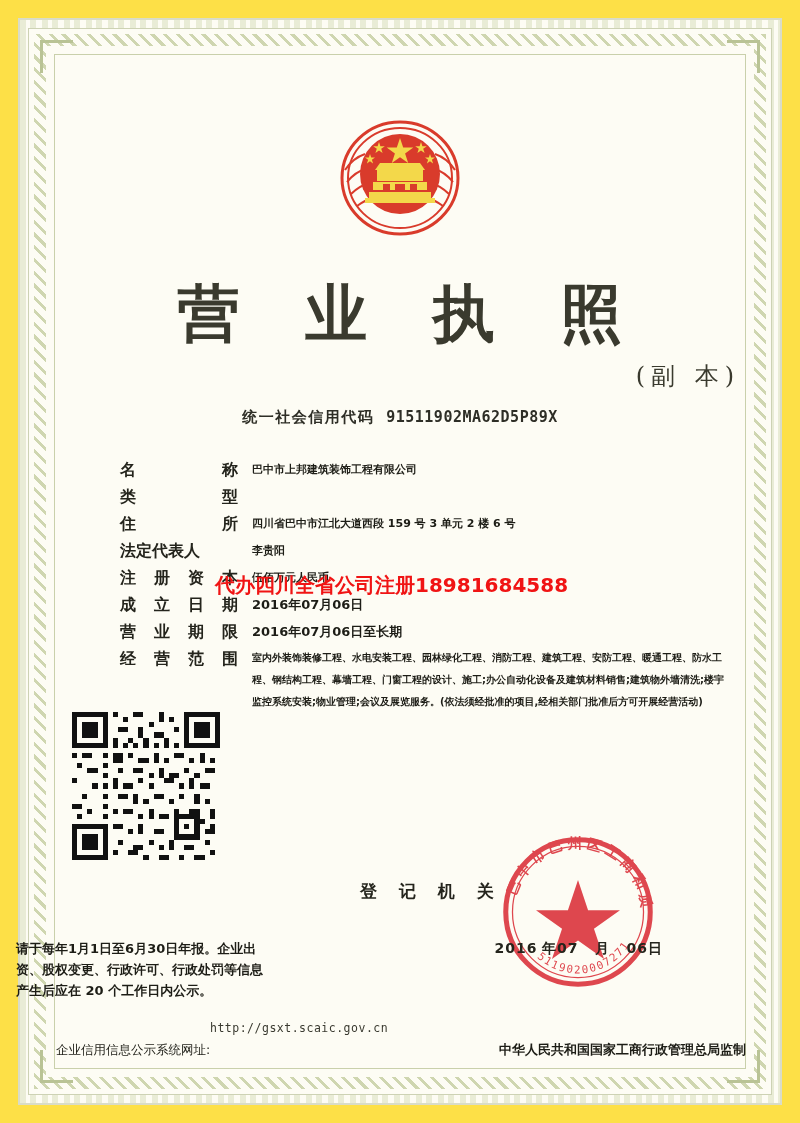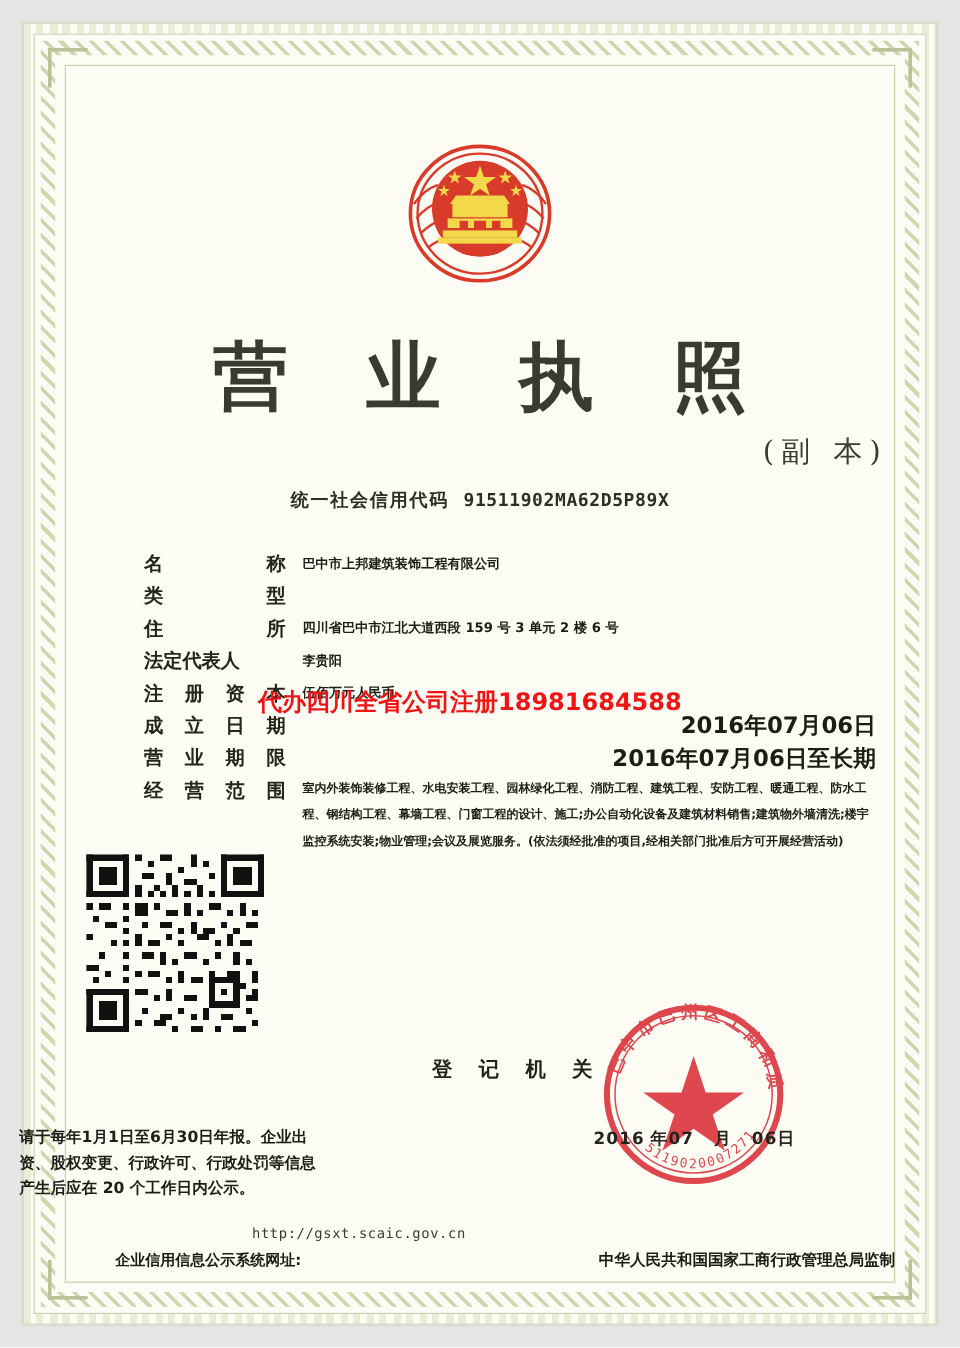--- a/index.html
+++ b/index.html
@@ -7,21 +7,21 @@
     padding: 0;
     background: #ffffff;
   }
   body {
     font-family: "DejaVu Sans", "Liberation Sans", sans-serif;
   }
   .page {
     position: relative;
     width: 800px;
     height: 1123px;
-    background: #e5e5e5;
+    background: #fde047;
     overflow: hidden;
   }
   
   .border-outer {
     position: absolute;
     left: 18px;
     top: 18px;
     right: 18px;
     bottom: 18px;
     border: 2px solid #d9dcc8;
@@ -161,21 +161,21 @@
     line-height: 24px;
   }
   .row-label span { display: inline-block; }
   .row-value {
     font-size: 11px;
     color: #1d1d16;
     font-weight: bold;
     line-height: 24px;
     flex: 1;
   }
-  .row-value.small { font-size: 19px; text-align: right; }
+  .row-value.small { font-size: 13px; }
   .row.scope .row-value {
     font-size: 10px;
     line-height: 22px;
     font-weight: bold;
   }
 
   
   .watermark {
     position: absolute;
     top: 512px;
@@ -250,22 +250,21 @@
     font-size: 11.5px;
     color: #3a3a30;
     letter-spacing: 0.5px;
   }
   .site-label {
     position: absolute;
     left: -4px;
     bottom: 4px;
     font-size: 12.5px;
     color: #1d1d16;
-    font-weight: bold;
-    padding-left: 40px;
+    font-weight: normal;
   }
   .issuer {
     position: absolute;
     right: -6px;
     bottom: 4px;
     font-size: 13px;
     color: #1d1d16;
     font-weight: bold;
   }
 </style>

